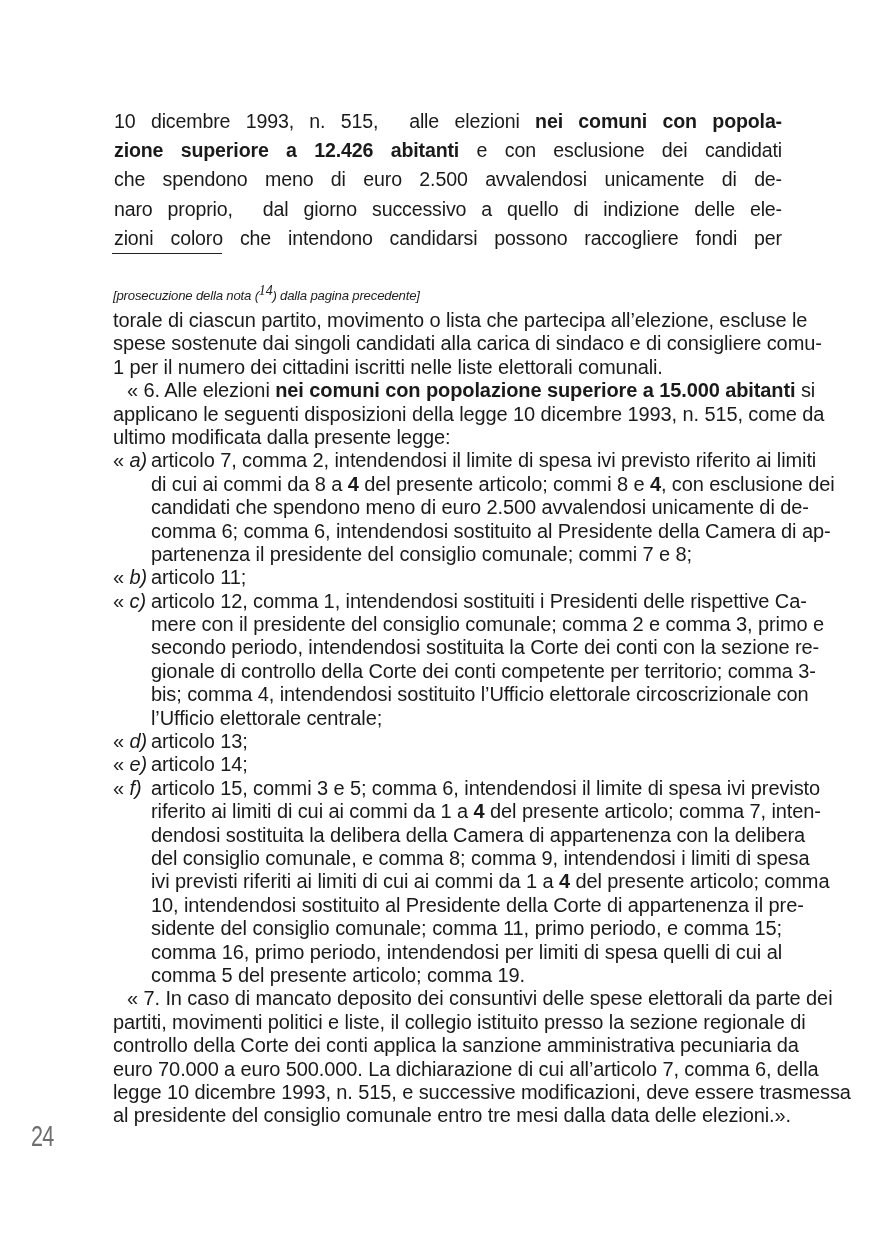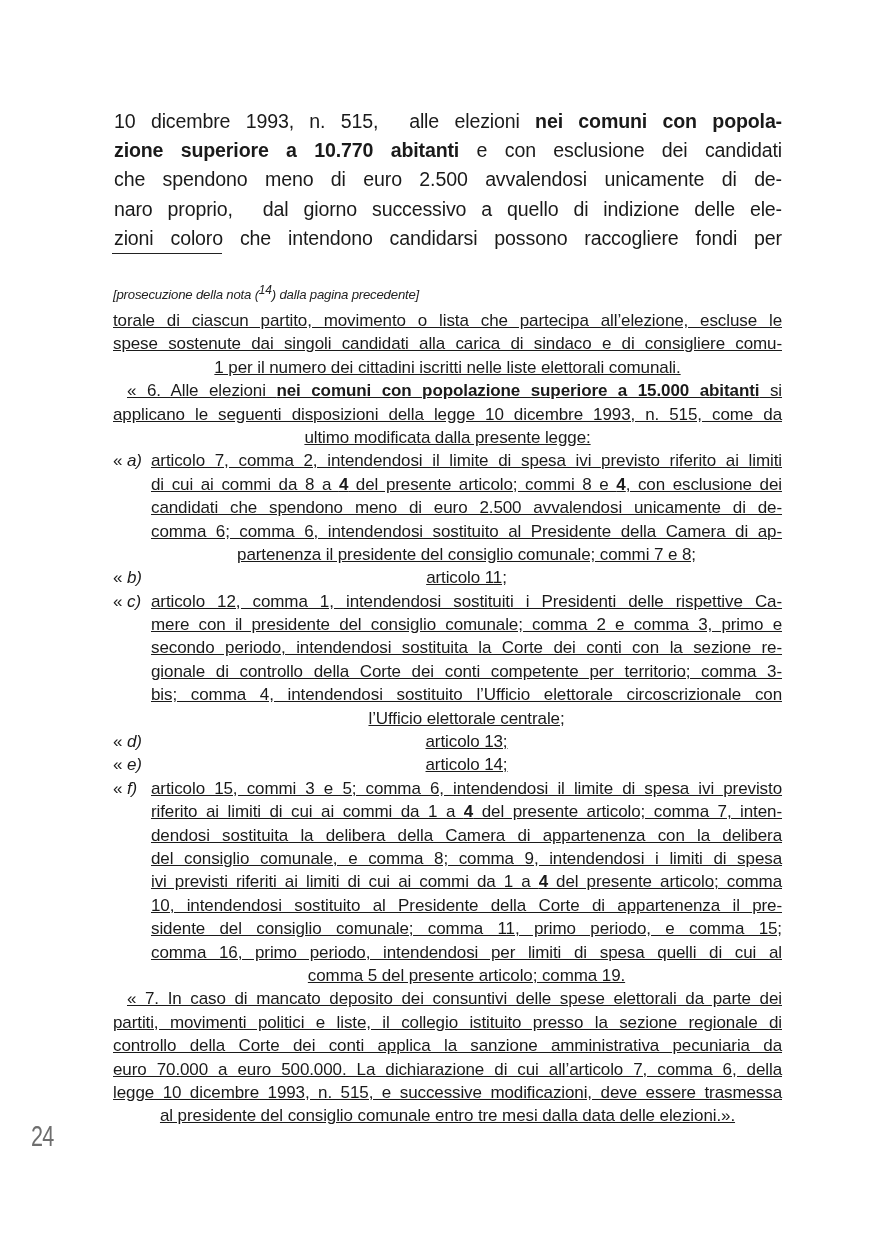--- a/index.html
+++ b/index.html
@@ -50,37 +50,35 @@
     }
     .fn-head {
       position: absolute;
       left: 113px;
       top: 283px;
       font-size: 13.2px;
       font-style: italic;
       letter-spacing: -0.2px;
       color: #222;
     }
-    .fn-head sup { font-size: 12px; }
+    .fn-head sup { font-size: 14px; font-family: Liberation Serif, serif; }
     .fn {
       position: absolute;
       left: 113px;
       top: 309px;
       width: 669px;
-      font-size: 17px;
+      font-size: 20px;
       line-height: 23.4px;
       letter-spacing: -0.1px;
       color: #1a1a1a;
-      text-decoration: underline;
     }
     .fn .ln {
       display: block;
       white-space: nowrap;
       height: 23.4px;
-      text-align: center;
     }
     .fn .j {
       text-align: justify;
       text-align-last: justify;
     }
     .fn .indent { padding-left: 14px; }
     .fn .hang { padding-left: 38px; }
     .fn .item {
       position: relative;
     }
@@ -102,21 +100,21 @@
       letter-spacing: -1px;
     }
   </style>
 </head>
 <body>
 
 <div class="page">
 
   <div class="main-text">
     <div class="line"><span>10 dicembre 1993, n. 515,  alle elezioni </span><span class="b">nei comuni con popola-</span></div>
-    <div class="line"><span class="b">zione superiore a 10.770 abitanti</span><span> e con esclusione dei candidati</span></div>
+    <div class="line"><span class="b">zione superiore a 12.426 abitanti</span><span> e con esclusione dei candidati</span></div>
     <div class="line"><span>che spendono meno di euro 2.500 avvalendosi unicamente di de-</span></div>
     <div class="line"><span>naro proprio,  dal giorno successivo a quello di indizione delle ele-</span></div>
     <div class="line"><span>zioni coloro che intendono candidarsi possono raccogliere fondi per</span></div>
   </div>
 
   <div class="sep"></div>
 
   <div class="fn-head"><span>[prosecuzione della nota (</span><sup>14</sup><span>) dalla pagina precedente]</span></div>
 
   <div class="fn">

